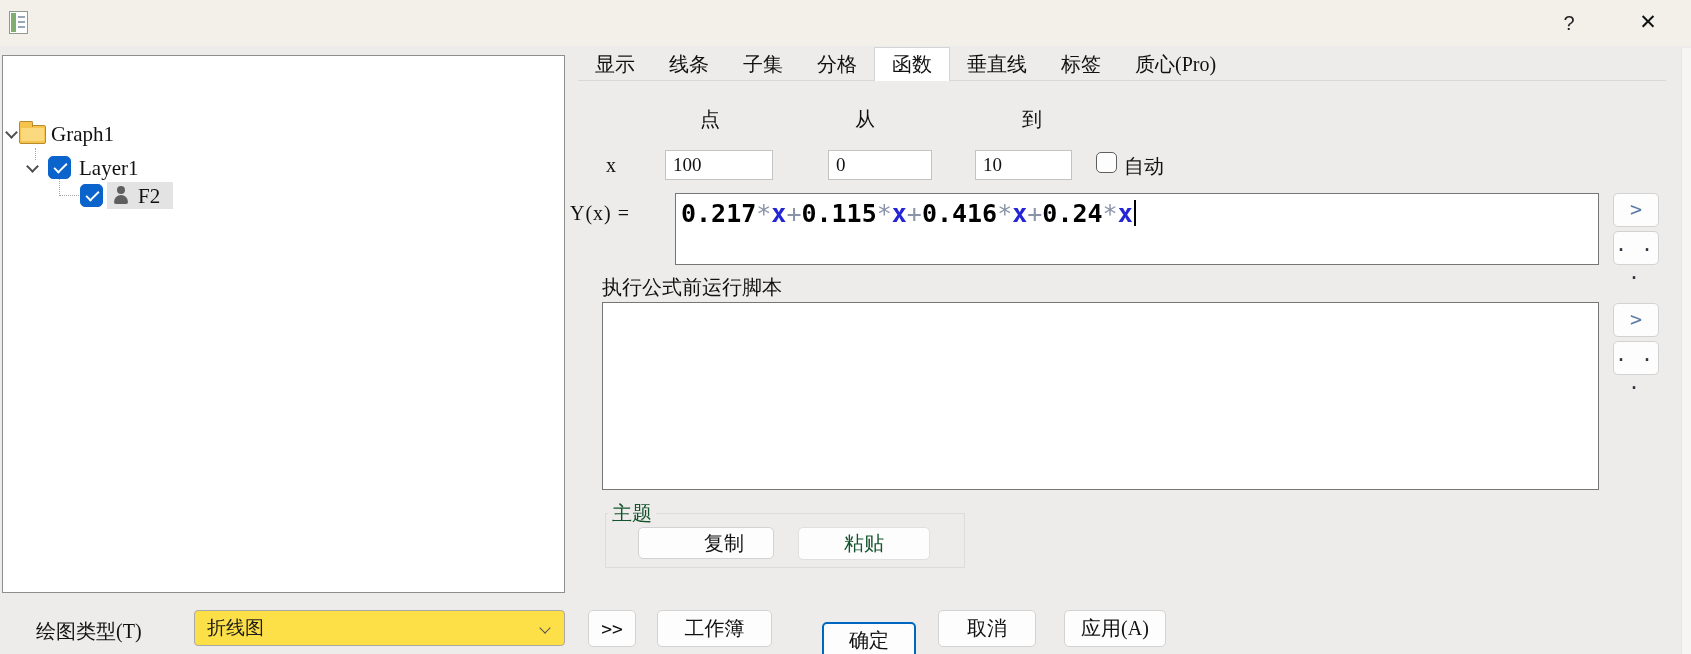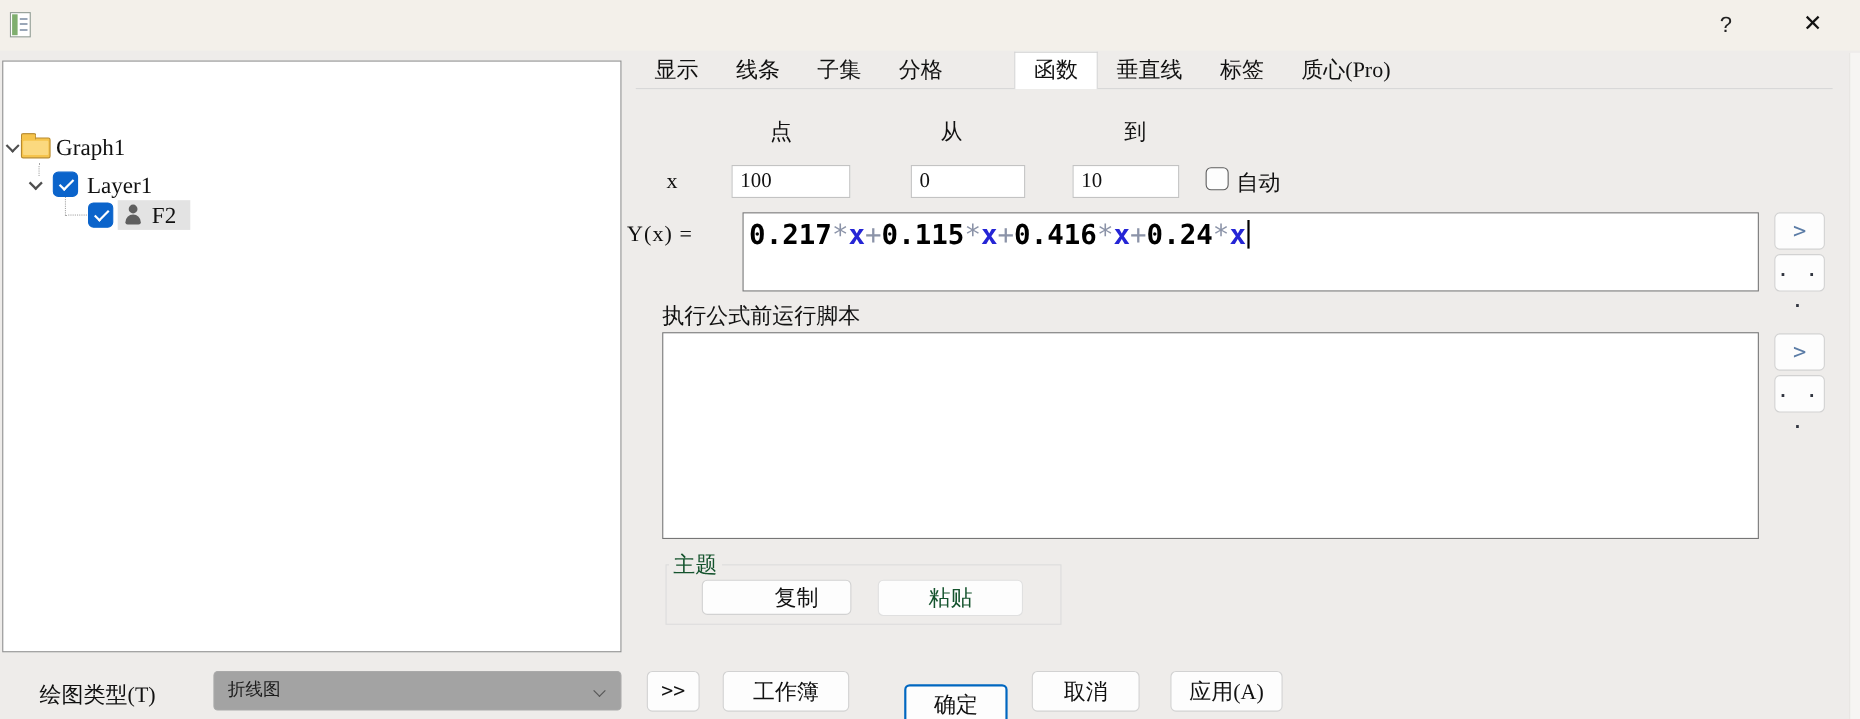--- a/index.html
+++ b/index.html
@@ -33,21 +33,21 @@
   .sym-icon { position:absolute; width:16px; height:20px; }
   .sym-icon::before { content:""; position:absolute; left:4px; top:1px; width:8px; height:8px; border-radius:50%; background:#5f5f5f; }
   .sym-icon::after { content:""; position:absolute; left:1px; top:10px; width:14px; height:9px; border-radius:7px 7px 2px 2px; background:#5f5f5f; }
   .f2-hilite { position:absolute; left:104px; top:126px; width:66px; height:27px; background:#e3e3e3; }
   .dot-v { position:absolute; width:0; border-left:1px dotted #a5a5a5; }
   .dot-h { position:absolute; height:0; border-top:1px dotted #a5a5a5; }
 
   
   .tab-bar { left:578px; top:49px; height:32px; display:flex; align-items:flex-end; border-bottom:1px solid #d8d8d8; width:1088px; }
   .tab { height:31px; line-height:31px; padding:0 17px; font-size:20px; color:#111; cursor:pointer; white-space:nowrap; }
-  .tab.active { background:#fff; border:1px solid #d4d4d4; border-bottom:none; height:34px; line-height:33px; margin-bottom:-1px;margin-left:48px; }
+  .tab.active { background:#fff; border:1px solid #d4d4d4; border-bottom:none; height:34px; line-height:33px; margin-bottom:-1px; }
 
   
   .colhdr { font-size:20px; color:#111; }
   .txtin { position:absolute; height:30px; background:#fff; border:1px solid #c3c3c3; font-family:"Liberation Serif","DejaVu Serif",serif; font-size:19px; padding:0 7px; color:#111; outline:none; }
   .auto-box { left:1096px; top:152px; width:21px; height:21px; background:#fdfdfd; border:1px solid #5f5f5f; border-radius:5px; }
   .formula-box { left:675px; top:193px; width:924px; height:72px; background:#fff; border:1px solid #767676; padding:5px 2px 0 5px;
       font-family:"DejaVu Sans Mono","Liberation Mono",monospace; font-size:25px; white-space:nowrap; overflow:hidden; }
   .tok-num { color:#000; font-weight:bold; }
   .tok-op { color:#8b93a8; }
   .tok-plus { color:#8b93a8; }
@@ -58,21 +58,21 @@
   .mini-btn.gt { color:#5b7ca6; font-size:20px; line-height:31px; }
   .mini-btn.dots { color:#30343f; font-size:15px; line-height:28px; letter-spacing:4px; font-weight:bold; }
   .script-box { left:602px; top:302px; width:997px; height:188px; background:#fff; border:1px solid #767676; resize:none; outline:none; font-family:"DejaVu Sans Mono",monospace; font-size:18px; padding:6px; }
   .theme-group { left:605px; top:500px; width:360px; height:68px; border:1px solid #dcdcdc; }
   .theme-group legend { font-size:20px; padding:0 4px; margin-left:2px; color:#14532d; }
   .btn { position:absolute; background:#fdfdfd; border:1px solid #d2d2d2; border-radius:5px; font-family:"Liberation Serif","DejaVu Serif",serif;
       font-size:20px; color:#111; text-align:center; cursor:pointer; }
   .btn:disabled, .btn.disabled { color:#14532d; border-color:#e0e0e0; cursor:default; }
 
   
-  .combo { left:194px; top:610px; width:371px; height:36px; background:#a3a3a3; border:1px solid #a9a9a9; border-radius:4px; font-size:16px;
+  .combo { left:194px; top:610px; width:371px; height:36px; background:#fde047; border:1px solid #a9a9a9; border-radius:4px; font-size:19px;
       line-height:34px; padding:0 12px; cursor:pointer; }
   .combo-chev { position:absolute; right:14px; top:13px; width:9px; height:9px; }
   .combo-chev::before { content:""; position:absolute; width:7px; height:7px; border-right:1.5px solid #555; border-bottom:1.5px solid #555; transform:rotate(45deg); }
   .ok { border:2px solid #0067c0 !important; }
   .label20 { font-size:20px; color:#111; }
 
   .right-strip { left:1681px; top:48px; width:10px; height:606px; background:#f6f5f3; border-left:1px solid #e7e5e2; }
 </style>
 </head>
 <body>

